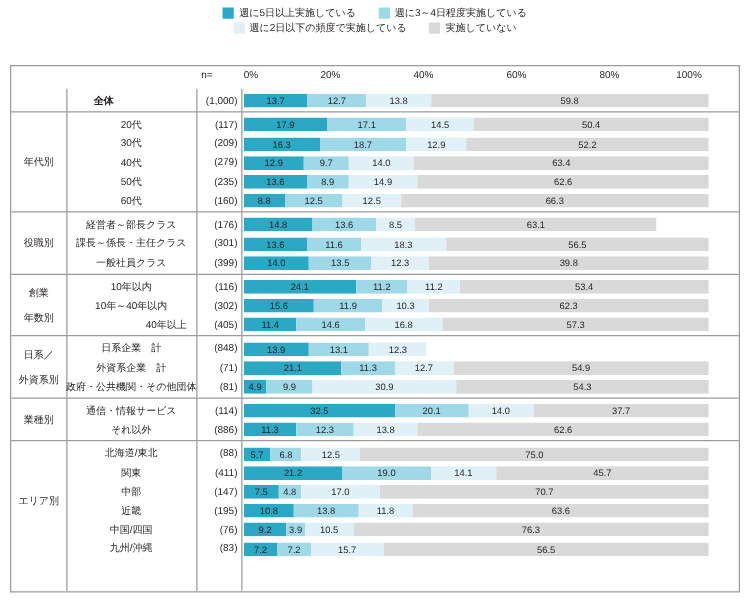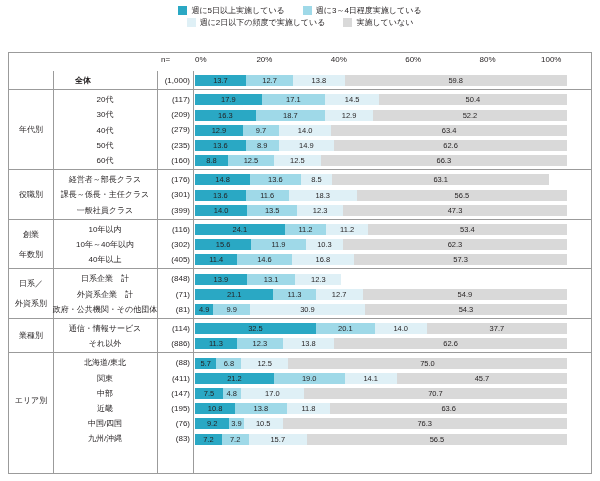--- a/index.html
+++ b/index.html
@@ -212,21 +212,21 @@
         <div class="bar" style="left: 186px; top: 121.3px; width: 372px;">
           <div class="seg" style="width: 55.056px; background: rgb(42, 168, 196);">
             <span class="seglabel">14.8</span>
           </div>
           <div class="seg" style="width: 50.592px; background: rgb(159, 217, 232);">
             <span class="seglabel">13.6</span>
           </div>
           <div class="seg" style="width: 31.62px; background: rgb(223, 240, 246);">
             <span class="seglabel">8.5</span>
           </div>
-          <div class="seg" style="width: 193px; background: rgb(217, 217, 217); padding-left: 24px;">
+          <div class="seg" style="width: 193px; background: rgb(217, 217, 217);">
             <span class="seglabel">63.1</span>
           </div>
         </div>
         <div class="rowlabel" style="left: 44px; width: 104px; top: 134.4px; height: 15.2px;">課長～係長・主任クラス</div>
         <div class="rown" style="left: 148px; width: 33px; top: 134.4px; height: 15.2px;">(301)</div>
         <div class="bar" style="left: 186px; top: 136.5px; width: 372px;">
           <div class="seg" style="width: 50.592px; background: rgb(42, 168, 196);">
             <span class="seglabel">13.6</span>
           </div>
           <div class="seg" style="width: 43.152px; background: rgb(159, 217, 232);">
@@ -245,21 +245,21 @@
           <div class="seg" style="width: 52.08px; background: rgb(42, 168, 196);">
             <span class="seglabel">14.0</span>
           </div>
           <div class="seg" style="width: 50.22px; background: rgb(159, 217, 232);">
             <span class="seglabel">13.5</span>
           </div>
           <div class="seg" style="width: 45.756px; background: rgb(223, 240, 246);">
             <span class="seglabel">12.3</span>
           </div>
           <div class="seg" style="width: 223.944px; background: rgb(217, 217, 217);">
-            <span class="seglabel">47.3</span>
+            <span class="seglabel">39.8</span>
           </div>
         </div>
         <div class="grouplabel" style="left: 0px; width: 44px; top: 119.2px; height: 45.6px; flex-direction: column;">
           <span>役職別</span>
         </div>
         <div class="hline" style="left: 0px; width: 582px; top: 165.8px;"></div>
         <div class="rowlabel" style="left: 44px; width: 104px; top: 168.8px; height: 15.2px;">10年以内</div>
         <div class="rown" style="left: 148px; width: 33px; top: 168.8px; height: 15.2px;">(116)</div>
         <div class="bar" style="left: 186px; top: 170.9px; width: 372px;">
           <div class="seg" style="width: 89.652px; background: rgb(42, 168, 196);">
@@ -284,21 +284,21 @@
           <div class="seg" style="width: 44.268px; background: rgb(159, 217, 232); padding-left: 12px;">
             <span class="seglabel">11.9</span>
           </div>
           <div class="seg" style="width: 38.316px; background: rgb(223, 240, 246);">
             <span class="seglabel">10.3</span>
           </div>
           <div class="seg" style="width: 231.756px; background: rgb(217, 217, 217);">
             <span class="seglabel">62.3</span>
           </div>
         </div>
-        <div class="rowlabel" style="left: 44px; width: 104px; top: 199.2px; height: 15.2px;">40年以上</div>
+        <div class="rowlabel" style="left: 44px; width: 104px; top: 199.2px; height: 15.2px; padding-left: 28px;">40年以上</div>
         <div class="rown" style="left: 148px; width: 33px; top: 199.2px; height: 15.2px;">(405)</div>
         <div class="bar" style="left: 186px; top: 201.3px; width: 372px;">
           <div class="seg" style="width: 42.408px; background: rgb(42, 168, 196);">
             <span class="seglabel">11.4</span>
           </div>
           <div class="seg" style="width: 54.312px; background: rgb(159, 217, 232);">
             <span class="seglabel">14.6</span>
           </div>
           <div class="seg" style="width: 62.496px; background: rgb(223, 240, 246);">
             <span class="seglabel">16.8</span>

